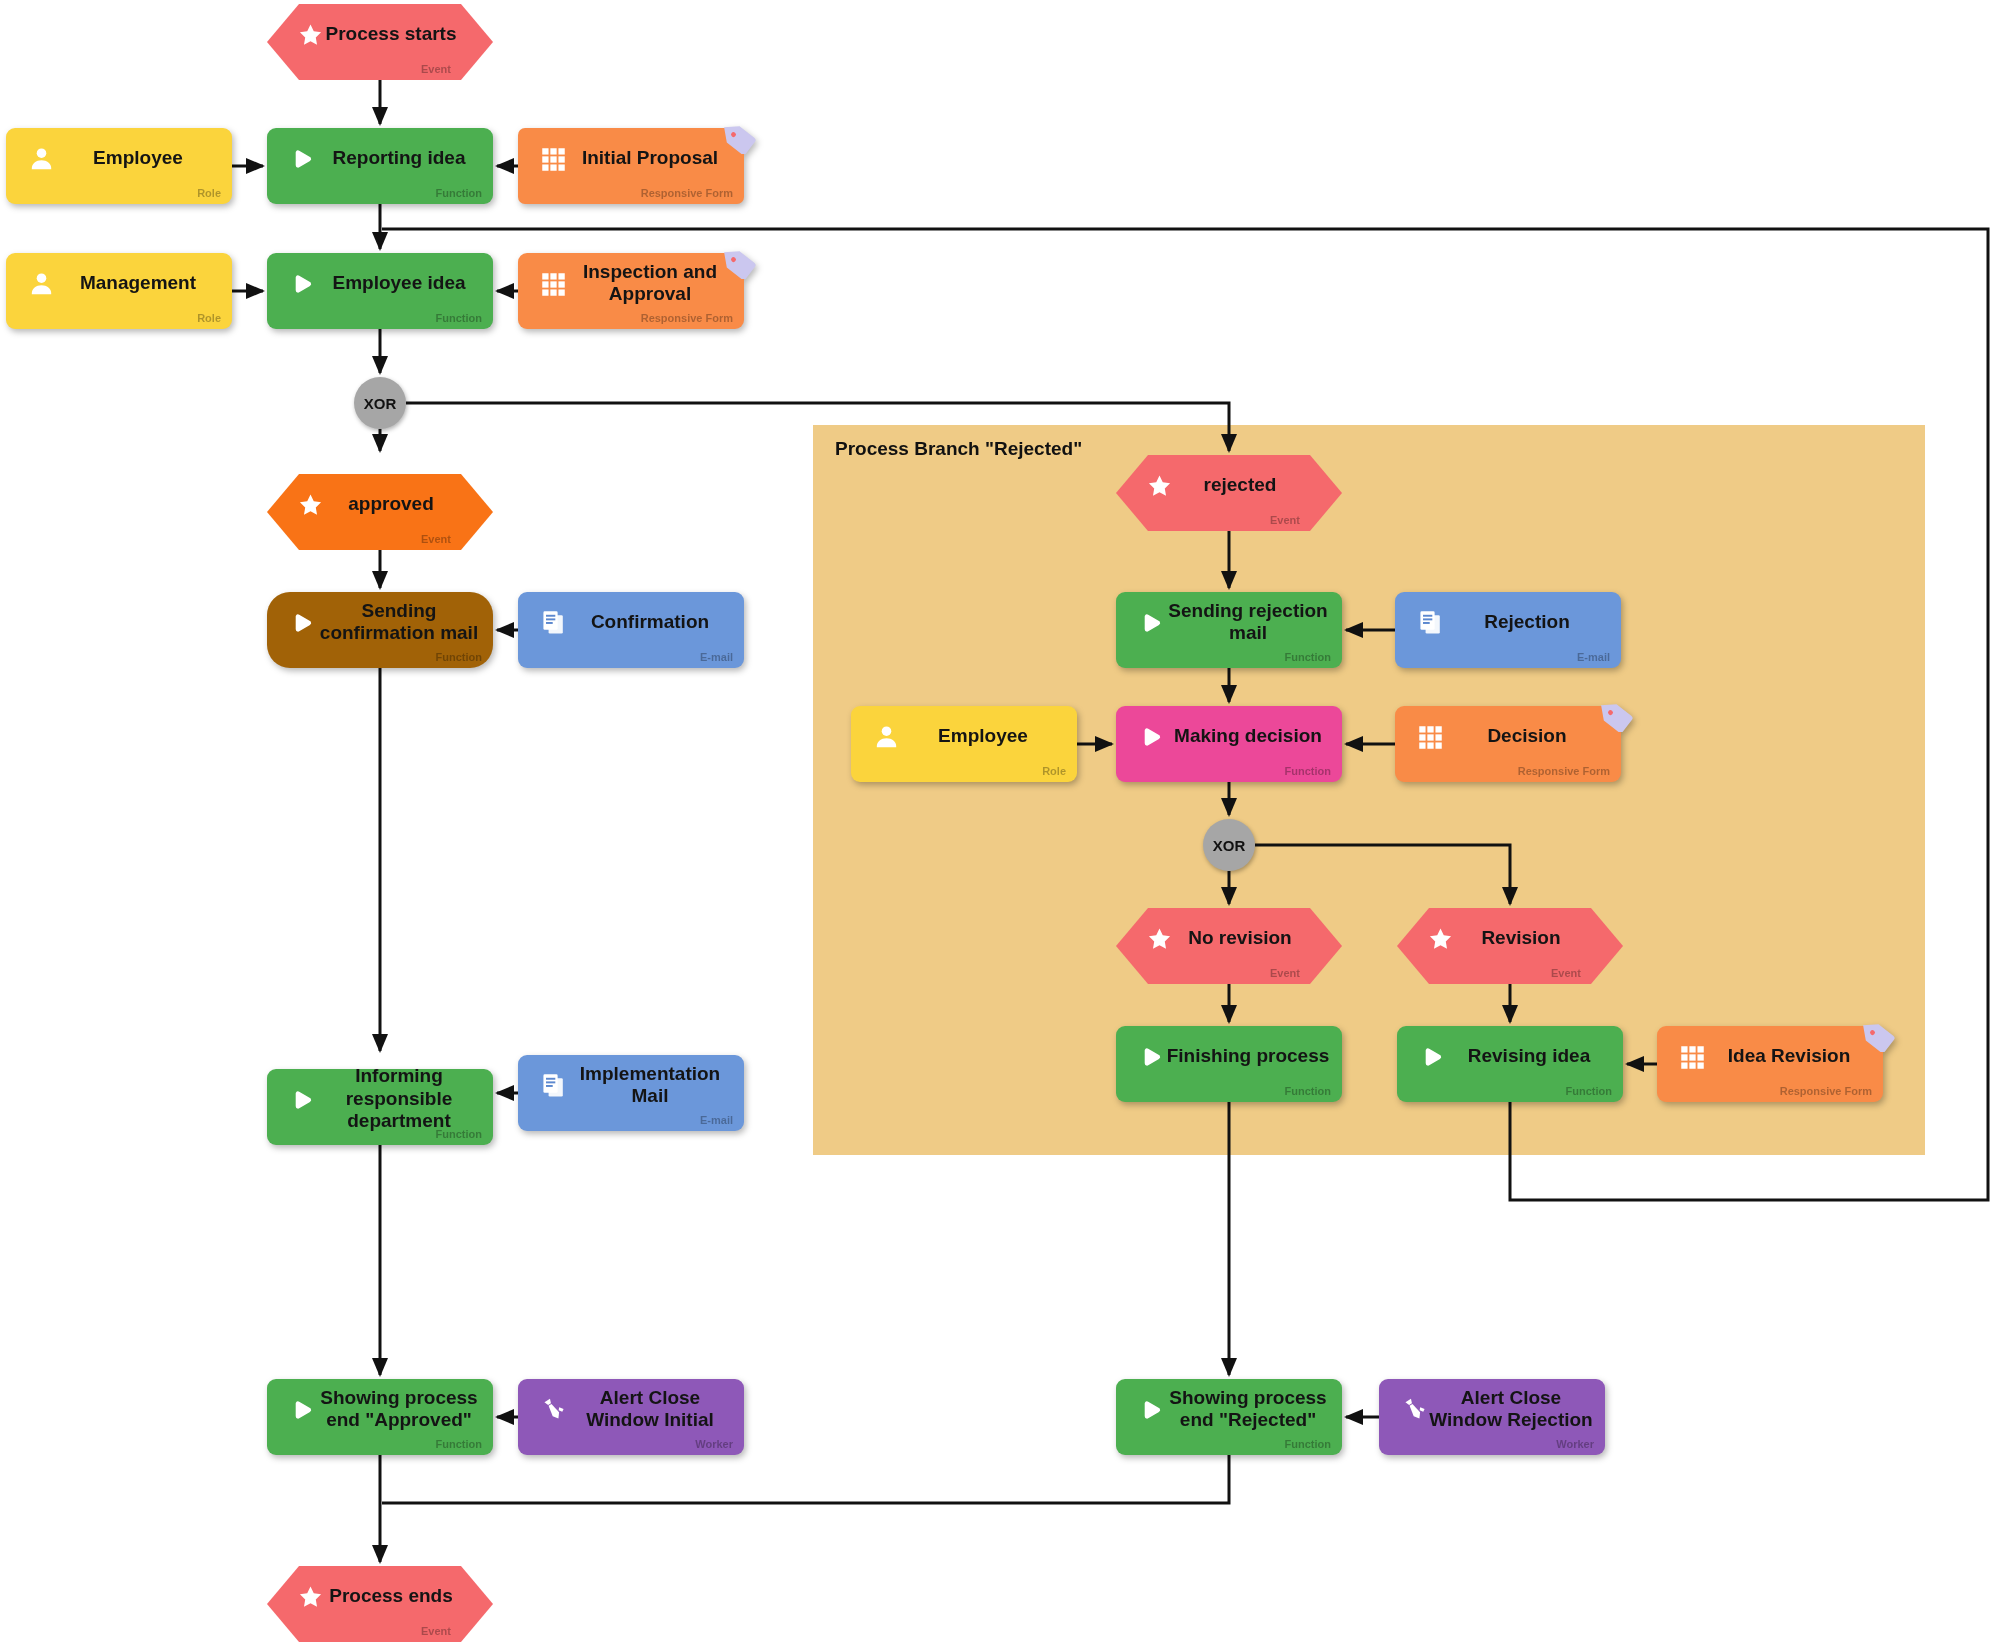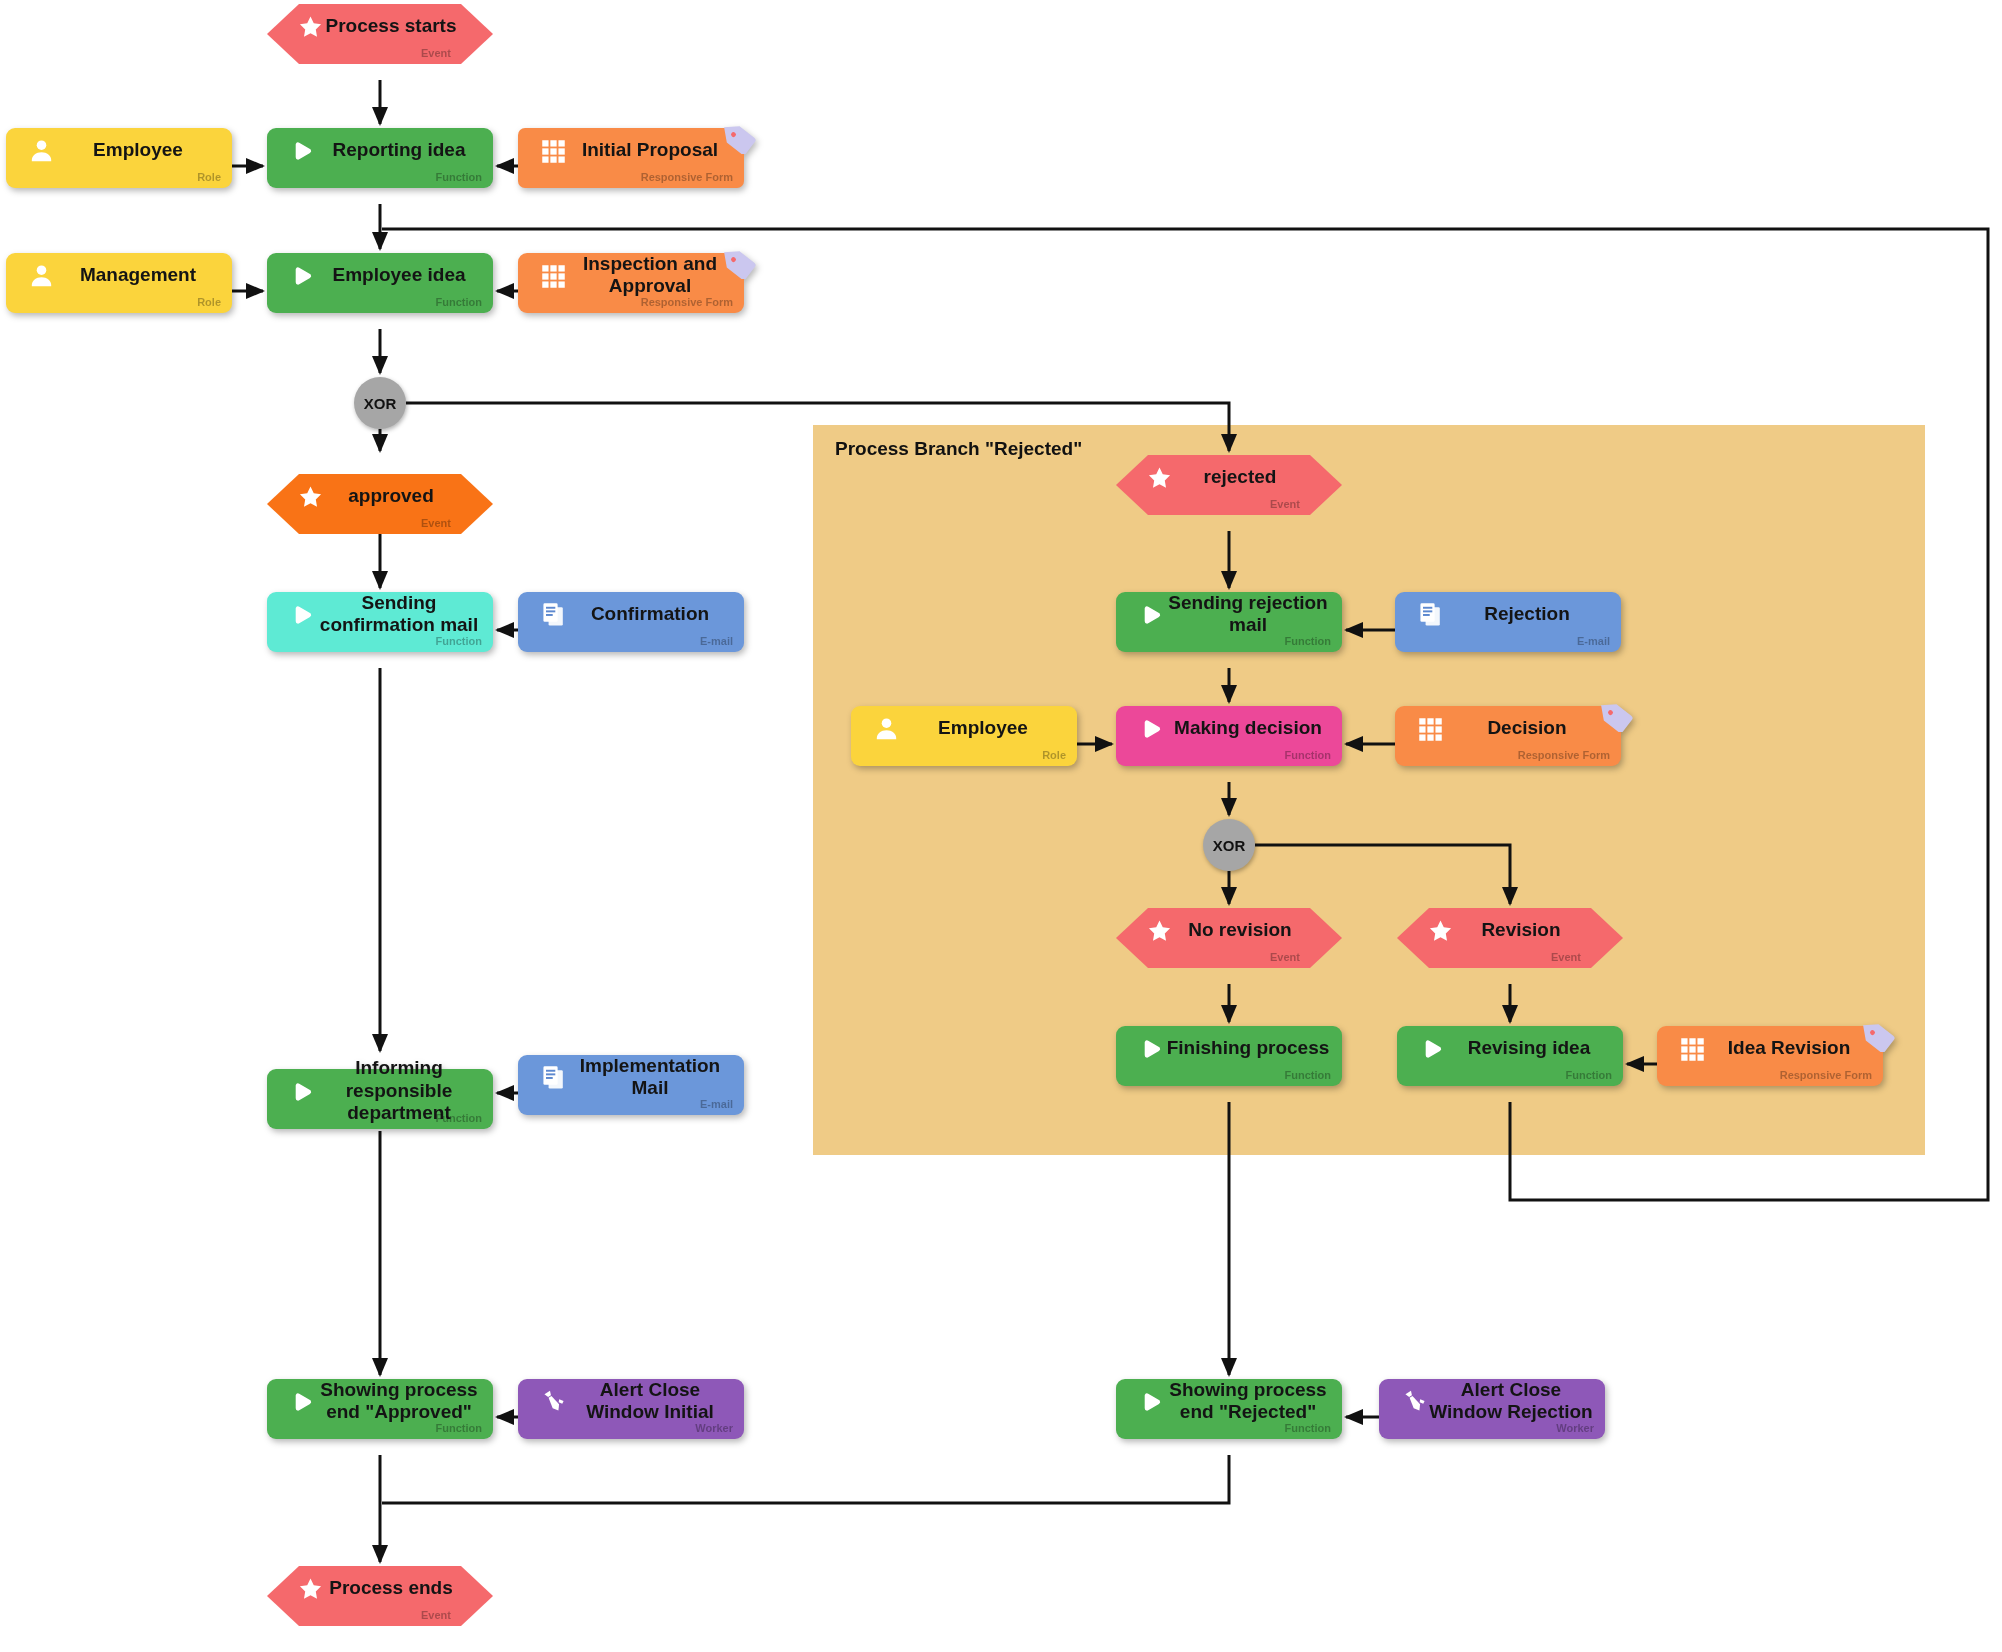--- a/index.html
+++ b/index.html
@@ -16,21 +16,21 @@
   }
   .branch-title{
     position:absolute;
     left:22px;top:13px;
     font-size:19px;font-weight:bold;color:#111;
     white-space:nowrap;
   }
   #edges{position:absolute;left:0;top:0;z-index:1;}
   .node{
     position:absolute;
-    width:226px;height:60px;
+    width:226px;height:76px;
     border-radius:9px;
     filter:drop-shadow(2px 3px 3px rgba(0,0,0,0.28));
     z-index:2;
   }
   .node.hex{
     border-radius:0;
     clip-path:polygon(32px 0,calc(100% - 32px) 0,100% 50%,calc(100% - 32px) 100%,32px 100%,0 50%);
   }
   .node .icon{
     position:absolute;left:18px;top:0;bottom:14px;
@@ -218,21 +218,21 @@
     </div>
     <div class="node hex" style="background: rgb(245, 105, 108); left: 1116px; top: 455px;">
       <span class="icon">
         <svg viewBox="0 0 24 24" width="27" height="27">
           <path fill="#fff" d="M12 2.2l2.9 6 6.5.9-4.7 4.6 1.1 6.5L12 17.1l-5.8 3.1 1.1-6.5L2.6 9.1l6.5-.9z"></path>
         </svg>
       </span>
       <div class="label">rejected</div>
       <div class="type-label">Event</div>
     </div>
-    <div class="node" style="background: #5eead4; left: 267px; top: 592px;">
+    <div class="node" style="background: #a16207; left: 267px; top: 592px; border-radius: 23px;">
       <span class="icon">
         <svg viewBox="0 0 24 24" width="28" height="28">
           <path fill="#fff" stroke="#fff" stroke-width="4" stroke-linejoin="round" d="M8.6 6.6v10.8L17.8 12z"></path>
         </svg>
       </span>
       <div class="label">Sending confirmation mail</div>
       <div class="type-label">Function</div>
     </div>
     <div class="node" style="background: rgb(107, 151, 218); left: 518px; top: 592px;">
       <span class="icon">

